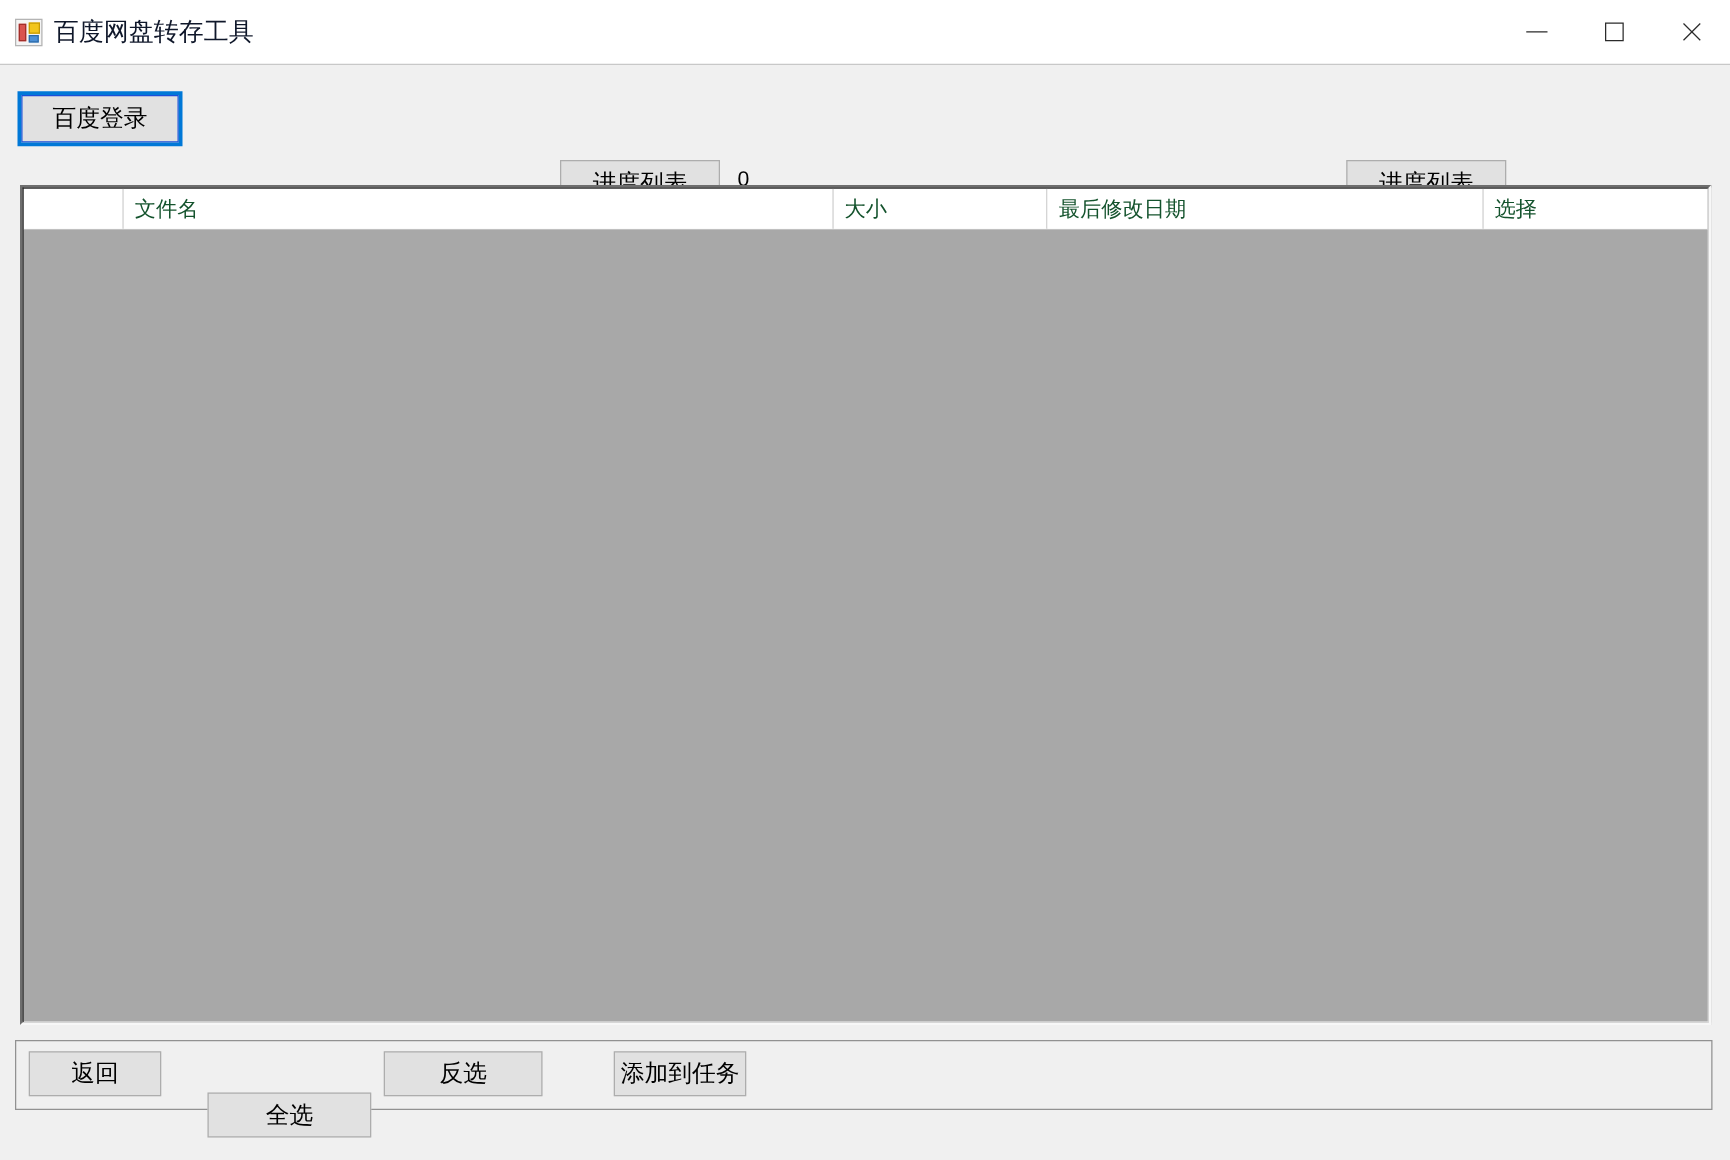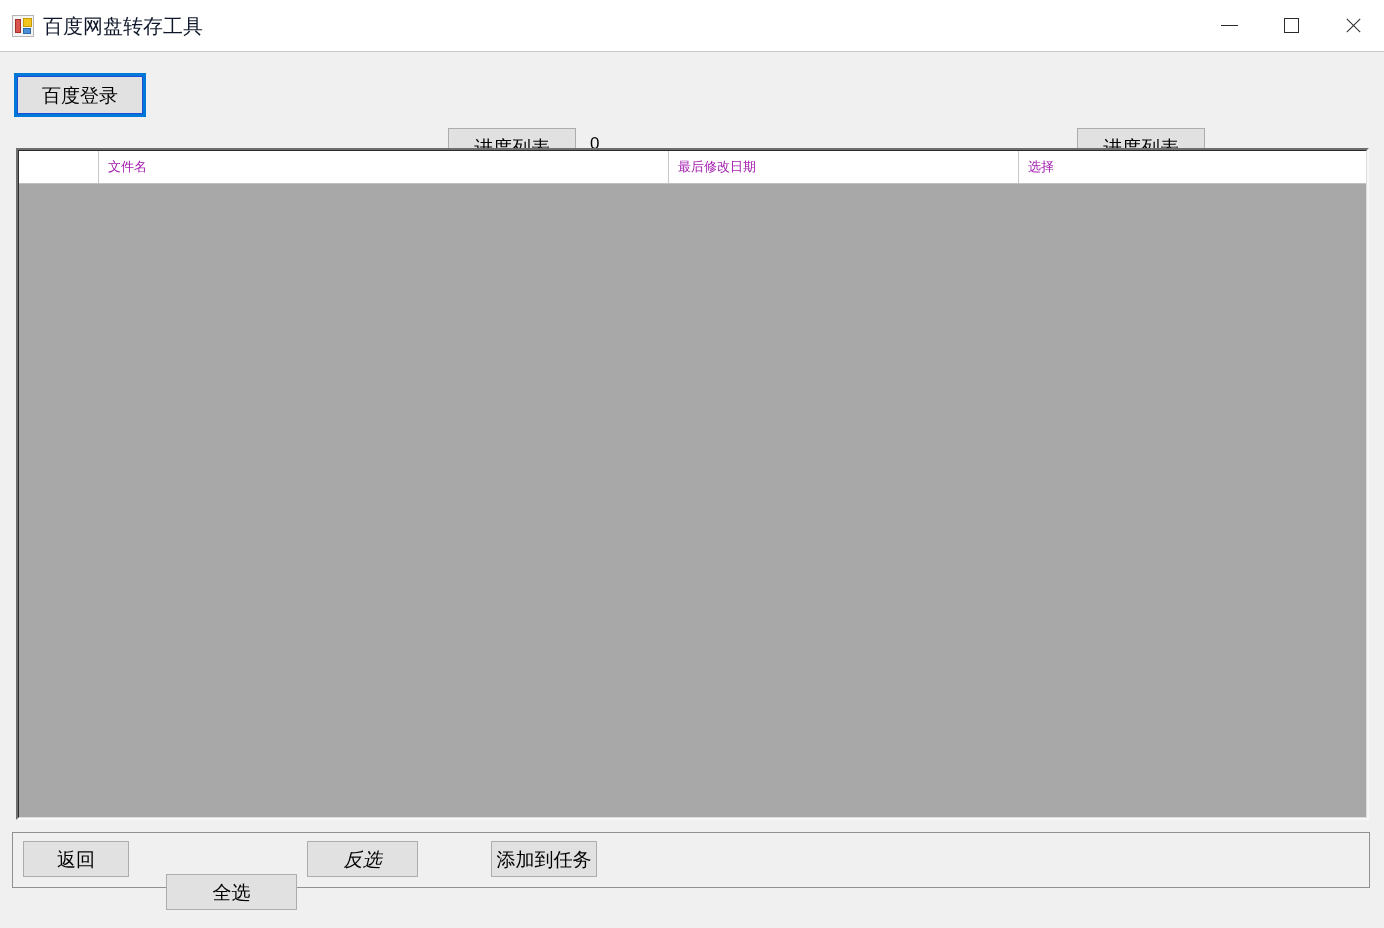--- a/index.html
+++ b/index.html
@@ -197,22 +197,22 @@
     background: #ffffff;
     border-bottom: 1px solid #c0c0c0;
     box-sizing: border-box;
   }
   .lv-col {
     height: 32px;
     display: flex;
     align-items: center;
     box-sizing: border-box;
     border-right: 1px solid #c8c8c8;
-    font-size: 13px;
-    color: #a21caf;
+    font-size: 17px;
+    color: #14532d;
     padding-left: 9px;
     white-space: nowrap;
     overflow: hidden;
     background: #ffffff;
   }
   .lv-col.c0 { width: 80px;  padding-left: 0; }
   .lv-col.c1 { width: 570px; }
   .lv-col.c2 { width: 172px; }
   .lv-col.c3 { width: 350px; }
   .lv-col.c4 { width: 180px; border-right: none; }
@@ -232,21 +232,21 @@
     border: 1px solid #919191;
     box-sizing: border-box;
   }
   .bottom-panel .btn {
     position: absolute;
     top: 8px;
     height: 36px;
   }
   #btn-back        { left: 10px;  width: 106px; }
   #btn-select-all  { left: 153px; width: 131px; margin-top: 33px; }
-  #btn-invert      { left: 294px; width: 111px; font-style: italic; }
+  #btn-invert      { left: 294px; width: 127px; }
   #btn-add-task    { left: 436px; width: 106px; margin-left: 42px; }
 </style>
 </head>
 <body>
 
 <div class="titlebar">
   <div class="title-left">
     <span class="app-icon">
       <span class="sq red"></span>
       <span class="sq yellow"></span>
@@ -276,20 +276,21 @@
   <span id="label-count">0</span>
 
   <button class="btn" id="btn-progress-list">进度列表</button>
 </div>
 
 <div class="listview">
   <div class="listview-inner">
     <div class="lv-header">
       <div class="lv-col c0"></div>
       <div class="lv-col c1">文件名</div>
+      <div class="lv-col c2">大小</div>
       <div class="lv-col c3">最后修改日期</div>
       <div class="lv-col c4">选择</div>
     </div>
     <div class="lv-body"></div>
   </div>
 </div>
 
 <div class="bottom-panel">
   <button class="btn" id="btn-back">返回</button>
   <button class="btn" id="btn-select-all">全选</button>

